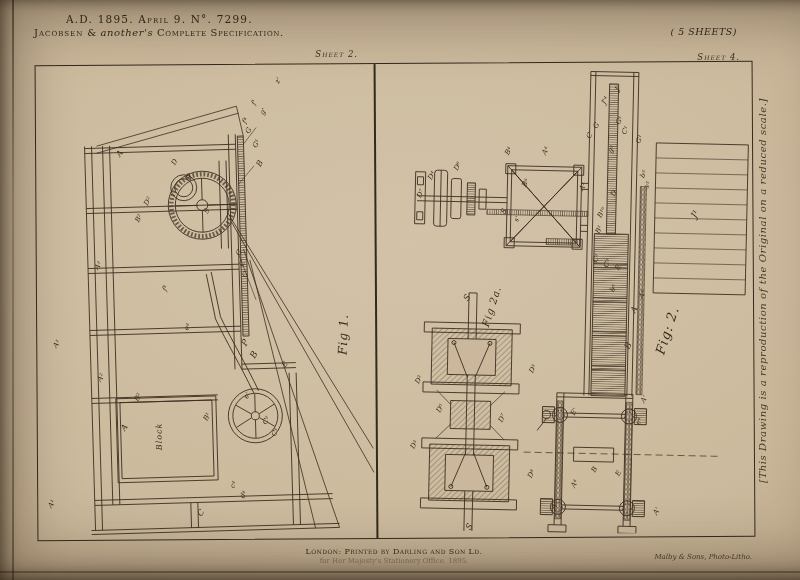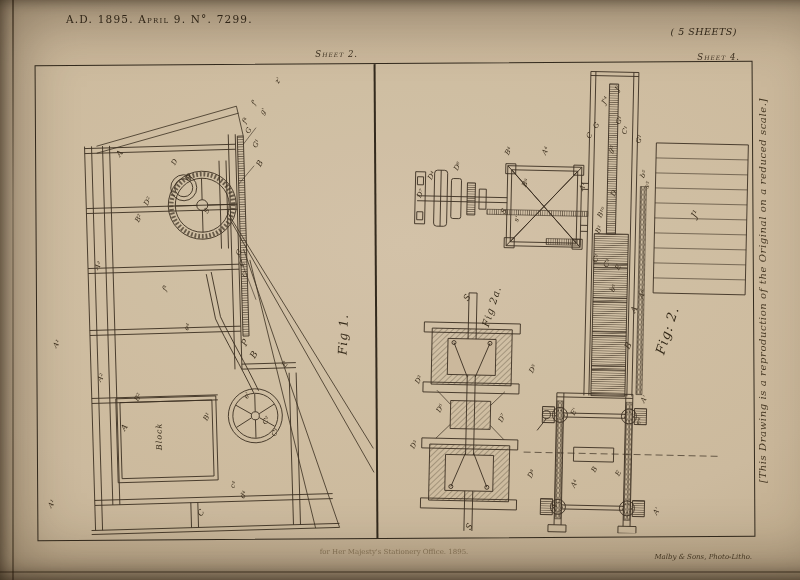--- a/index.html
+++ b/index.html
@@ -58,20 +58,26 @@
 <body>
 
 <div class="page">
   <div class="crease"></div>
   <div class="edge-bottom"></div>
 
   <div class="hline1">
     <span>A.D. 1895.</span>
     <span class="sc">April 9.</span>
     <span>N°. 7299.</span>
+  </div>
+  <div class="hline2">
+    <span class="caps">Jacobsen</span>
+    <span>&amp;</span>
+    <span class="it">another's</span>
+    <span class="sc">Complete Specification.</span>
   </div>
   <div class="sheets-note">( 5 SHEETS)</div>
   <div class="sheet-label s1">Sheet 2.</div>
   <div class="sheet-label s2">Sheet 4.</div>
 
   <div class="main-frame">
 
     <div class="panel left">
       <svg width="338" height="471" viewBox="0 0 338 471">
         <defs>
@@ -283,16 +289,17 @@
         <span class="dlabel" style="left: 241px; top: 411px; font-size: 7px; transform: translate(-50%, -50%) rotate(-60deg);">E</span>
         <span class="dlabel" style="left: 177px; top: 443px; font-size: 7px; transform: translate(-50%, -50%) rotate(-60deg);">A'</span>
         <span class="dlabel" style="left: 279px; top: 449px; font-size: 7px; transform: translate(-50%, -50%) rotate(-60deg);">A'</span>
       </div>
 
   </div>
 
   <div class="side-note">[This Drawing is a reproduction of the Original on a reduced scale.]</div>
 
   <div class="footer-center">
+    <div class="l1">London: Printed by Darling and Son Ld.</div>
     <div class="l2">for Her Majesty's Stationery Office. 1895.</div>
   </div>
   <div class="footer-right">Malby &amp; Sons, Photo-Litho.</div>
 </div>
 
 </body></html>

